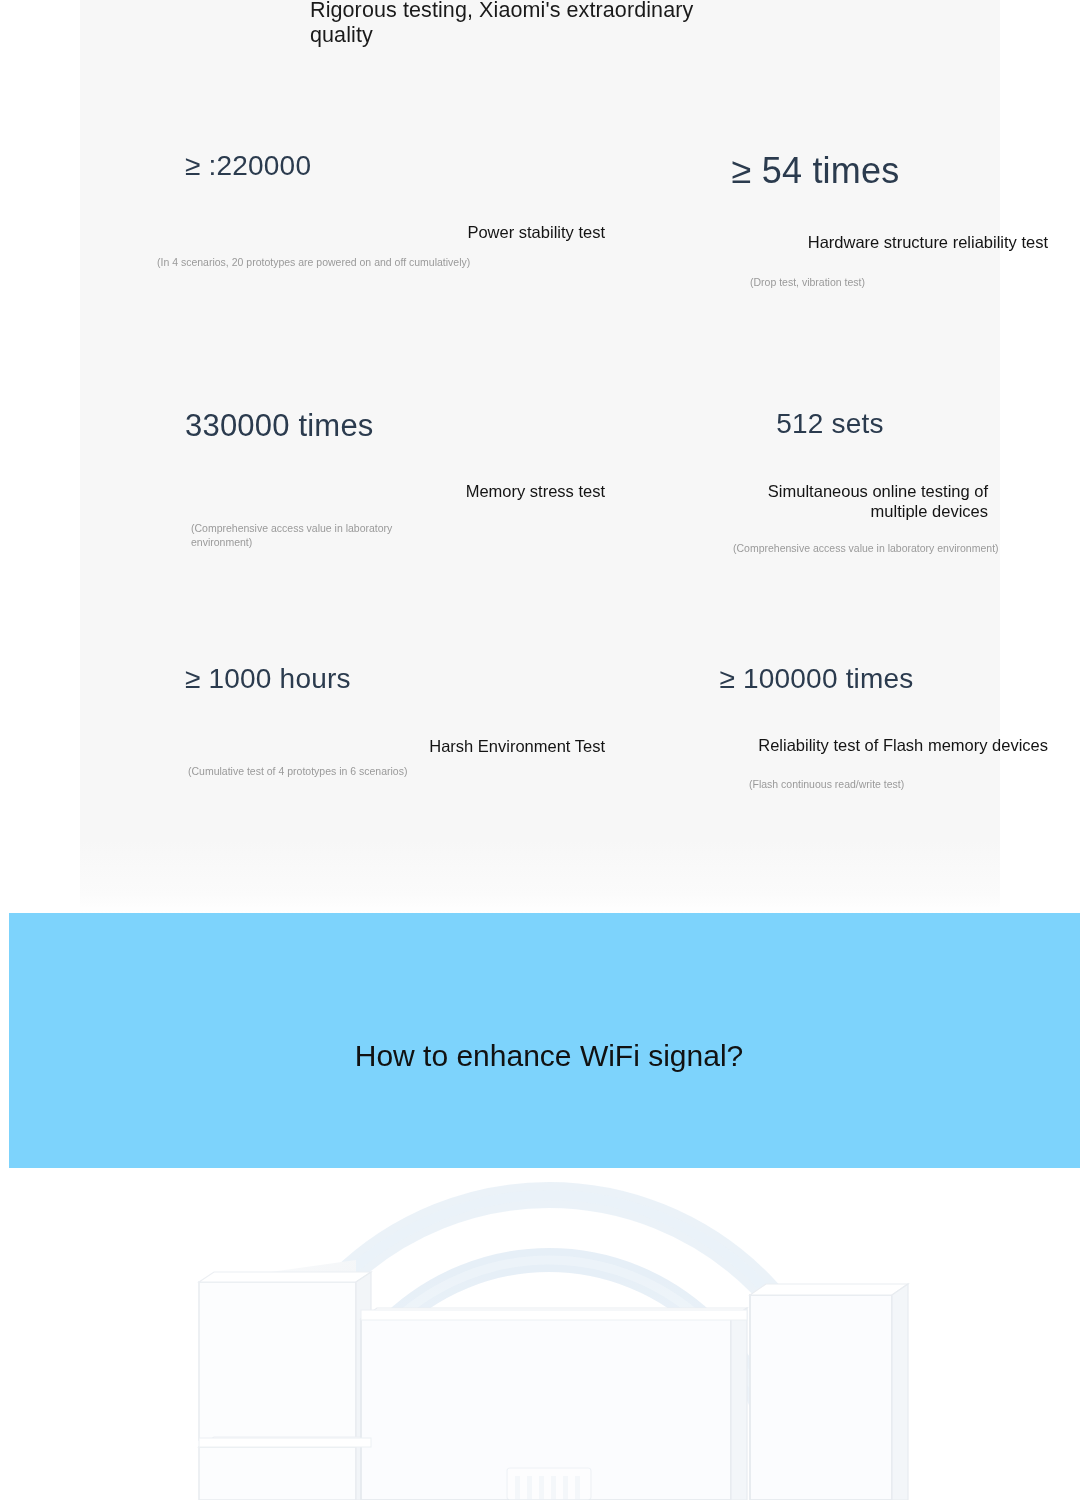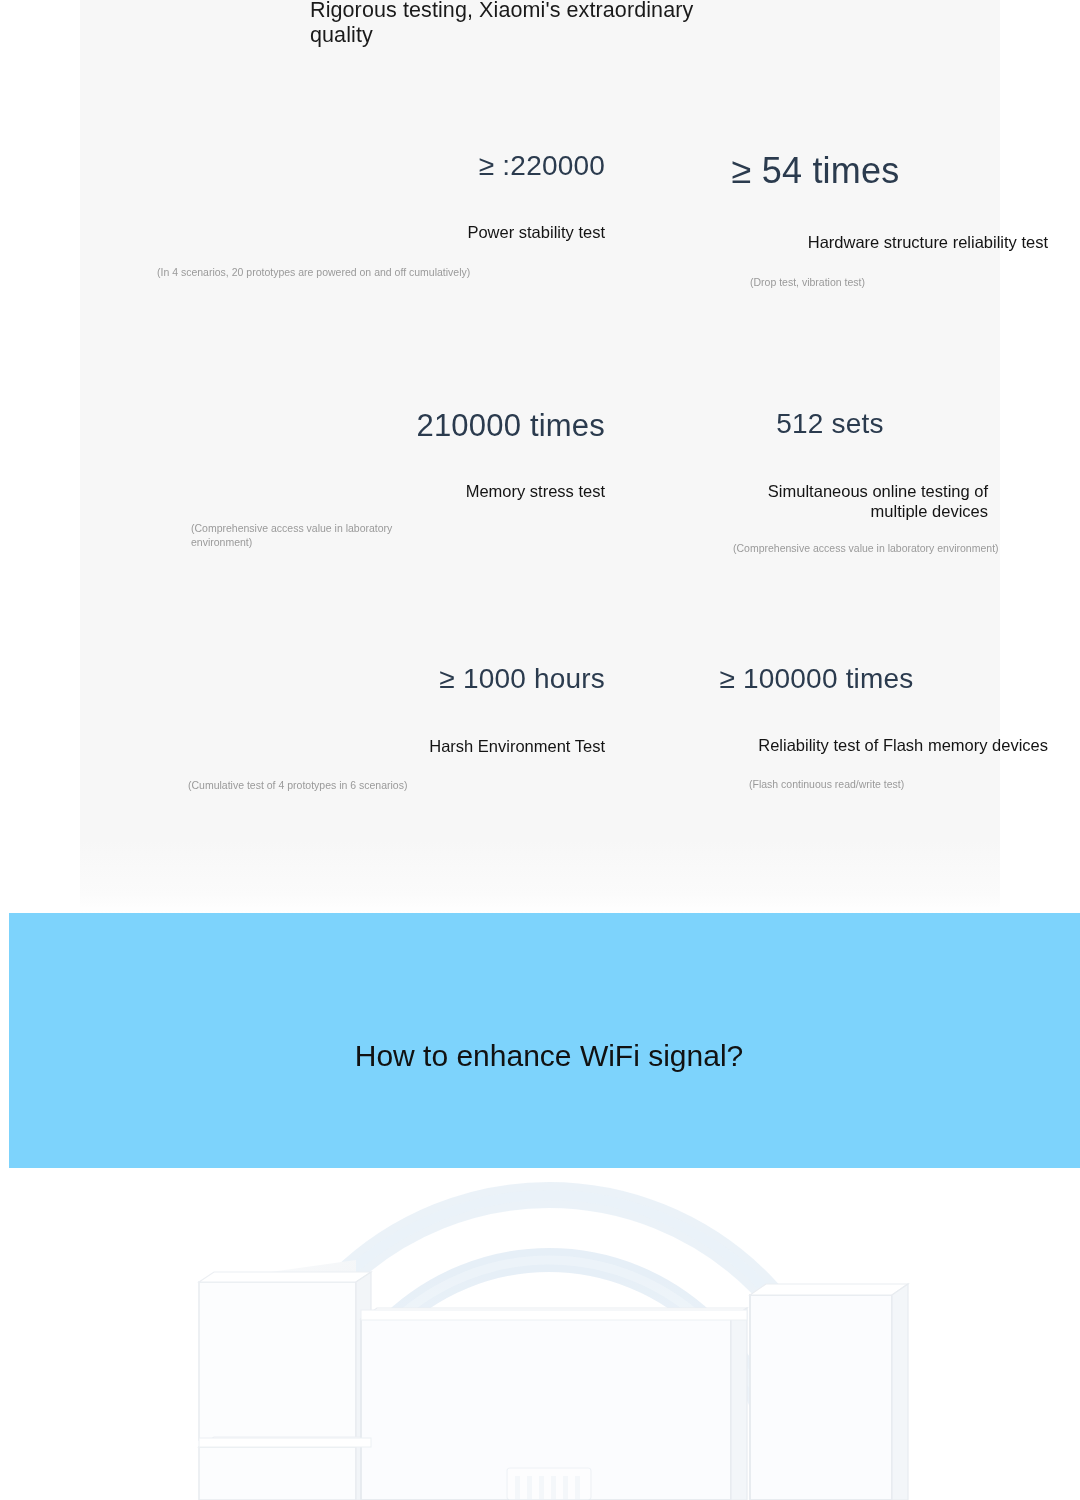--- a/index.html
+++ b/index.html
@@ -39,61 +39,60 @@
   }
 
   .stat {
     position:absolute;
   }
   .stat-value {
     color:#2b3b4e;
     font-weight:400;
     white-space:nowrap;
     letter-spacing:0.2px;
-    text-align:right;
   }
   .stat-label {
     color:#141414;
     font-size:16.5px;
     line-height:20px;
     font-weight:400;
     text-align:right;
   }
   .stat-note {
     color:#9a9a9a;
     font-size:10.5px;
     line-height:14px;
     font-weight:400;
   }
 
   
   #stat-0 { left:105px; top:150px; width:420px; }
   #stat-0 .stat-value { font-size:28px; }
   #stat-0 .stat-label { margin-left:33px; margin-top:40px; }
-  #stat-0 .stat-note  { margin-left:-28px; margin-top:23px; }
+  #stat-0 .stat-note  { margin-left:-28px; margin-top:13px; }
 
   #stat-1 { left:568px; top:150px; width:400px; }
   #stat-1 .stat-value { font-size:36px; text-align:center; width:335px; }
   #stat-1 .stat-label { margin-left:69px; margin-top:40px; }
   #stat-1 .stat-note  { margin-left:102px; margin-top:23px; }
 
   #stat-2 { left:105px; top:408px; width:420px; }
   #stat-2 .stat-value { font-size:31px; }
   #stat-2 .stat-label { margin-left:45px; margin-top:37px; }
   #stat-2 .stat-note  { margin-left:6px; margin-top:20px; width:240px; }
 
   #stat-3 { left:584px; top:408px; width:400px; }
   #stat-3 .stat-value { font-size:28px; text-align:center; width:332px; }
   #stat-3 .stat-label { margin-left:69px; margin-top:41px; width:255px; }
   #stat-3 .stat-note  { margin-left:69px; margin-top:20px; }
 
   #stat-4 { left:105px; top:663px; width:420px; }
   #stat-4 .stat-value { font-size:28px; }
   #stat-4 .stat-label { margin-left:39px; margin-top:41px; }
-  #stat-4 .stat-note  { margin-left:3px; margin-top:22px; }
+  #stat-4 .stat-note  { margin-left:3px; margin-top:8px; }
 
   #stat-5 { left:568px; top:663px; width:400px; }
   #stat-5 .stat-value { font-size:28px; text-align:center; width:337px; }
   #stat-5 .stat-label { margin-left:32px; margin-top:40px; }
   #stat-5 .stat-note  { margin-left:101px; margin-top:22px; }
 
   
   .wifi-section {
     position:absolute;
     left:9px;
@@ -150,21 +149,21 @@
       <div class="stat-note">(In 4 scenarios, 20 prototypes are powered on and off cumulatively)</div>
     </div>
 
     <div class="stat" id="stat-1">
       <div class="stat-value">≥ 54 times</div>
       <div class="stat-label">Hardware structure reliability test</div>
       <div class="stat-note">(Drop test, vibration test)</div>
     </div>
 
     <div class="stat" id="stat-2">
-      <div class="stat-value">210000 times</div>
+      <div class="stat-value">330000 times</div>
       <div class="stat-label">Memory stress test</div>
       <div class="stat-note">(Comprehensive access value in laboratory environment)</div>
     </div>
 
     <div class="stat" id="stat-3">
       <div class="stat-value">512 sets</div>
       <div class="stat-label">Simultaneous online testing of multiple devices</div>
       <div class="stat-note">(Comprehensive access value in laboratory environment)</div>
     </div>
 

